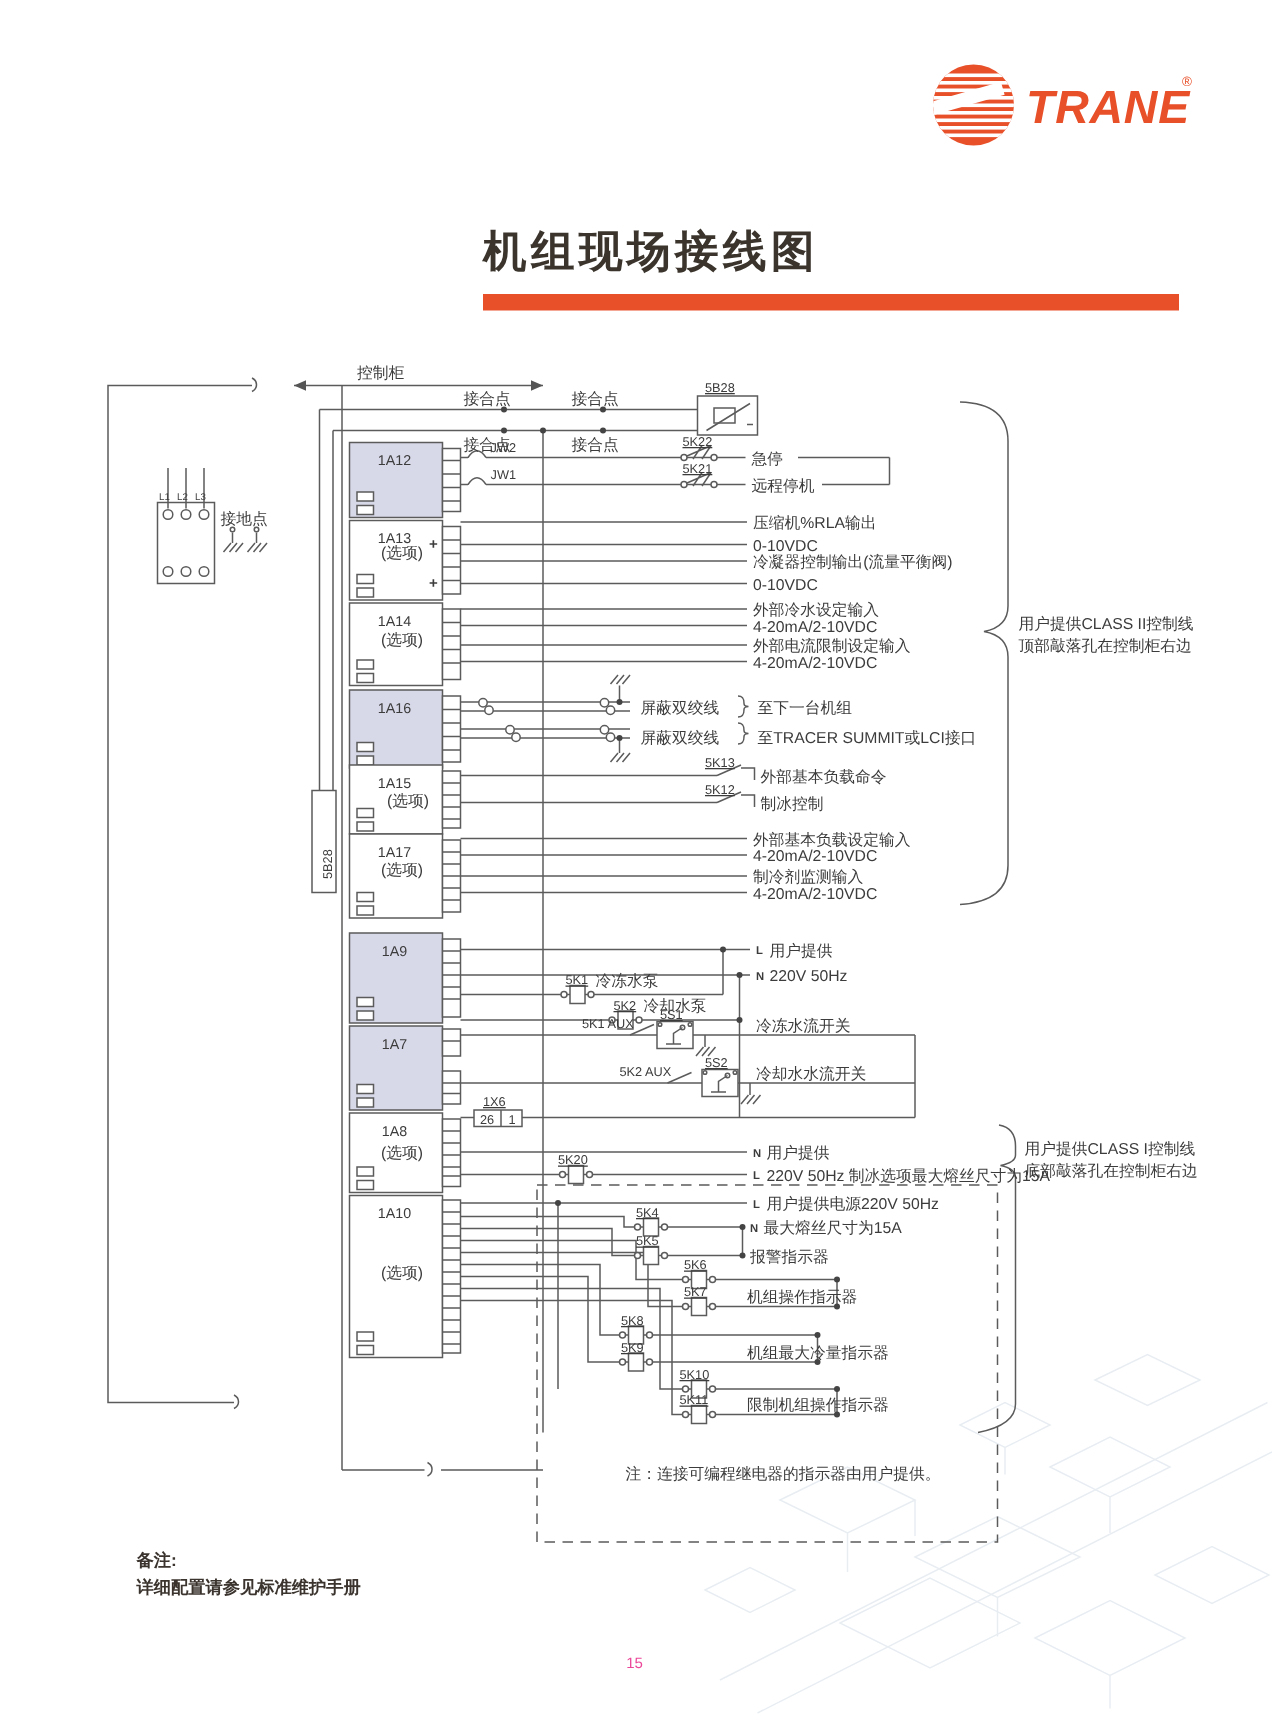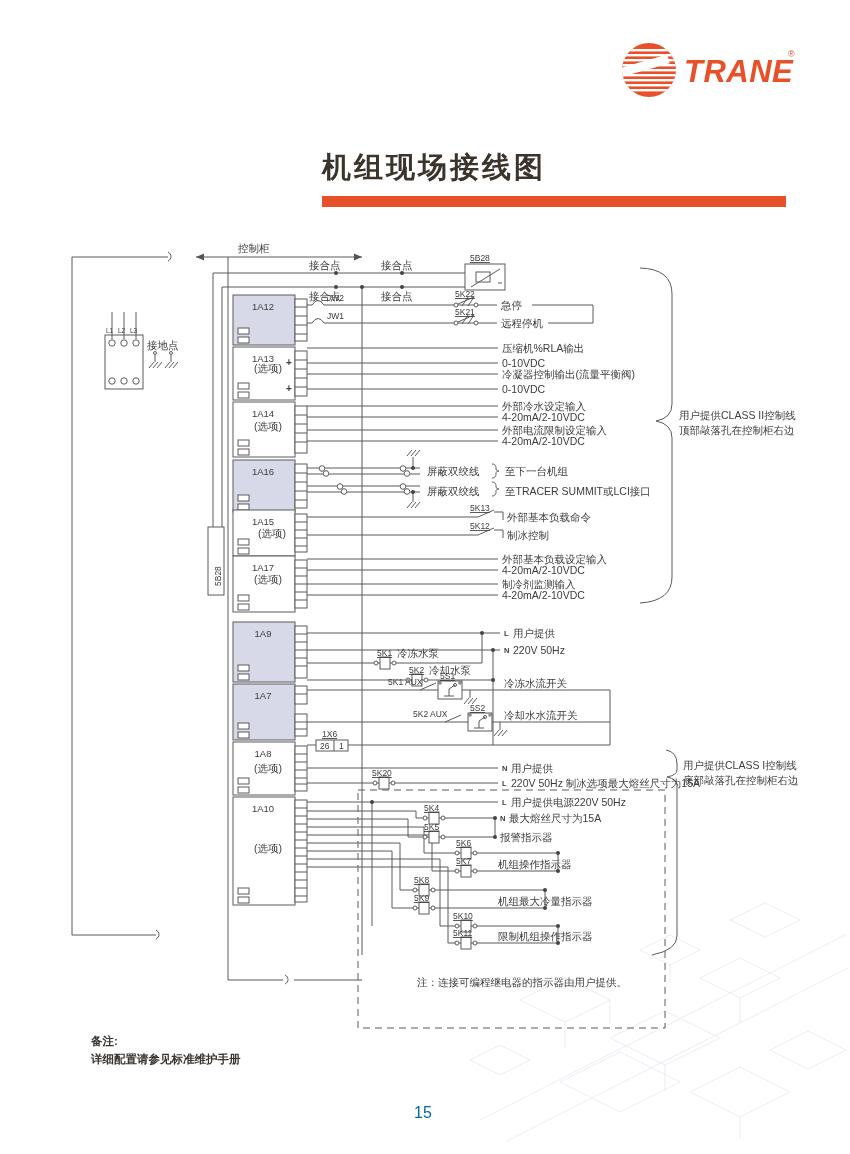--- a/index.html
+++ b/index.html
@@ -2,21 +2,21 @@
 <html><head>
 <meta charset="utf-8">
 <style>
   html,body{margin:0;padding:0;}
   body{width:850px;height:1154px;position:relative;background:#ffffff;overflow:hidden;
        font-family:"Liberation Sans",sans-serif;}
   .abs{position:absolute;}
   #title{left:322px;top:148px;font-size:29px;font-weight:600;color:#3a342c;letter-spacing:3px;}
   #redbar{left:322px;top:196px;width:464px;height:11px;background:#e8502a;}
   #notes{left:75px;top:1032px;font-size:11.5px;font-weight:bold;color:#3b342e;line-height:18px;margin-left:16px;}
-  #pagenum{left:388px;top:1104px;width:70px;text-align:center;font-size:16px;color:#0369a1;}
+  #pagenum{left:388px;top:1104px;width:70px;text-align:center;font-size:10px;color:#ec4899;}
   svg text{font-family:"Liberation Sans",sans-serif;fill:#3c3c3c;}
   .t{font-size:10.5px;}
   .s{font-size:8.5px;text-decoration:underline;}
   .sn{font-size:8.5px;}
   .id{font-size:9.5px;text-anchor:middle;}
   .opt{font-size:10.5px;text-anchor:middle;}
   .tiny{font-size:6.5px;}
   .ln{font-size:7.5px;font-weight:bold;}
   .pl{font-size:10px;font-weight:bold;}
   .logo-text{font-size:31px;font-weight:900;font-style:italic;fill:#e8502a;letter-spacing:0.5px;}

